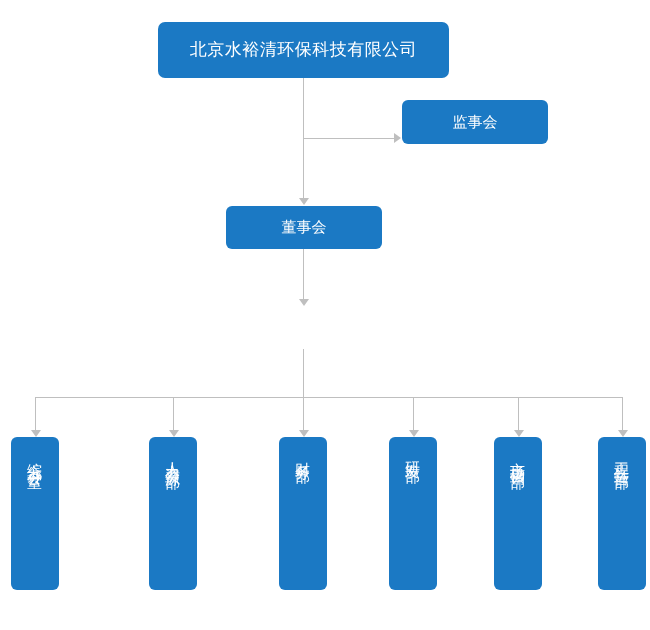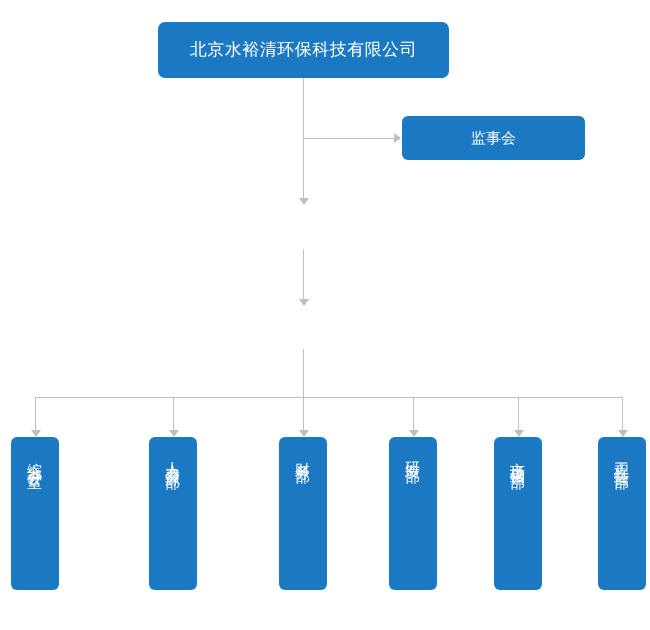--- a/index.html
+++ b/index.html
@@ -44,22 +44,22 @@
     top: 22px;
     width: 291px;
     height: 56px;
     border-radius: 7px;
   }
   #node-company .node-label { font-size: 17px; letter-spacing: 0.5px; }
 
   
   #node-supervisory {
     left: 402px;
-    top: 116px;
-    width: 183px;
+    top: 100px;
+    width: 146px;
     height: 44px;
   }
   #node-supervisory .node-label { font-size: 15px; }
 
   
   #node-board {
     left: 226px;
     top: 206px;
     width: 156px;
     height: 43px;
@@ -157,20 +157,23 @@
   <div class="arrow-down" style="left:618px; top:430px;"></div>
 
   <div class="node" id="node-company">
     <span class="node-label">北京水裕清环保科技有限公司</span>
   </div>
 
   <div class="node" id="node-supervisory">
     <span class="node-label">监事会</span>
   </div>
 
+  <div class="node" id="node-board">
+    <span class="node-label">董事会</span>
+  </div>
 
 
   <div class="node dept" style="left:11px;">
     <span class="node-label">综合办公室</span>
   </div>
 
   <div class="node dept" style="left:149px;">
     <span class="node-label">人力资源部</span>
   </div>
 

